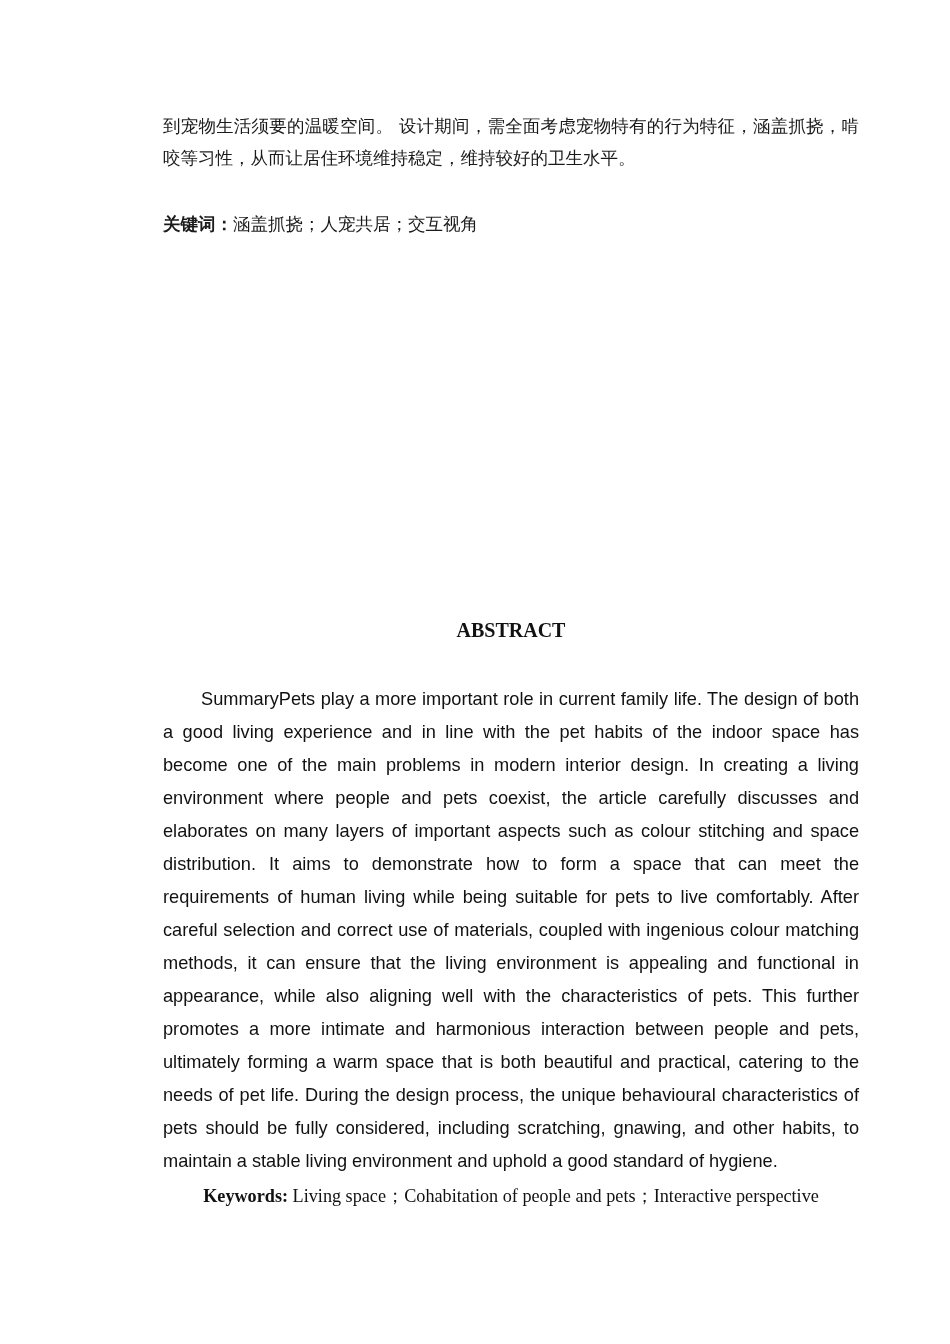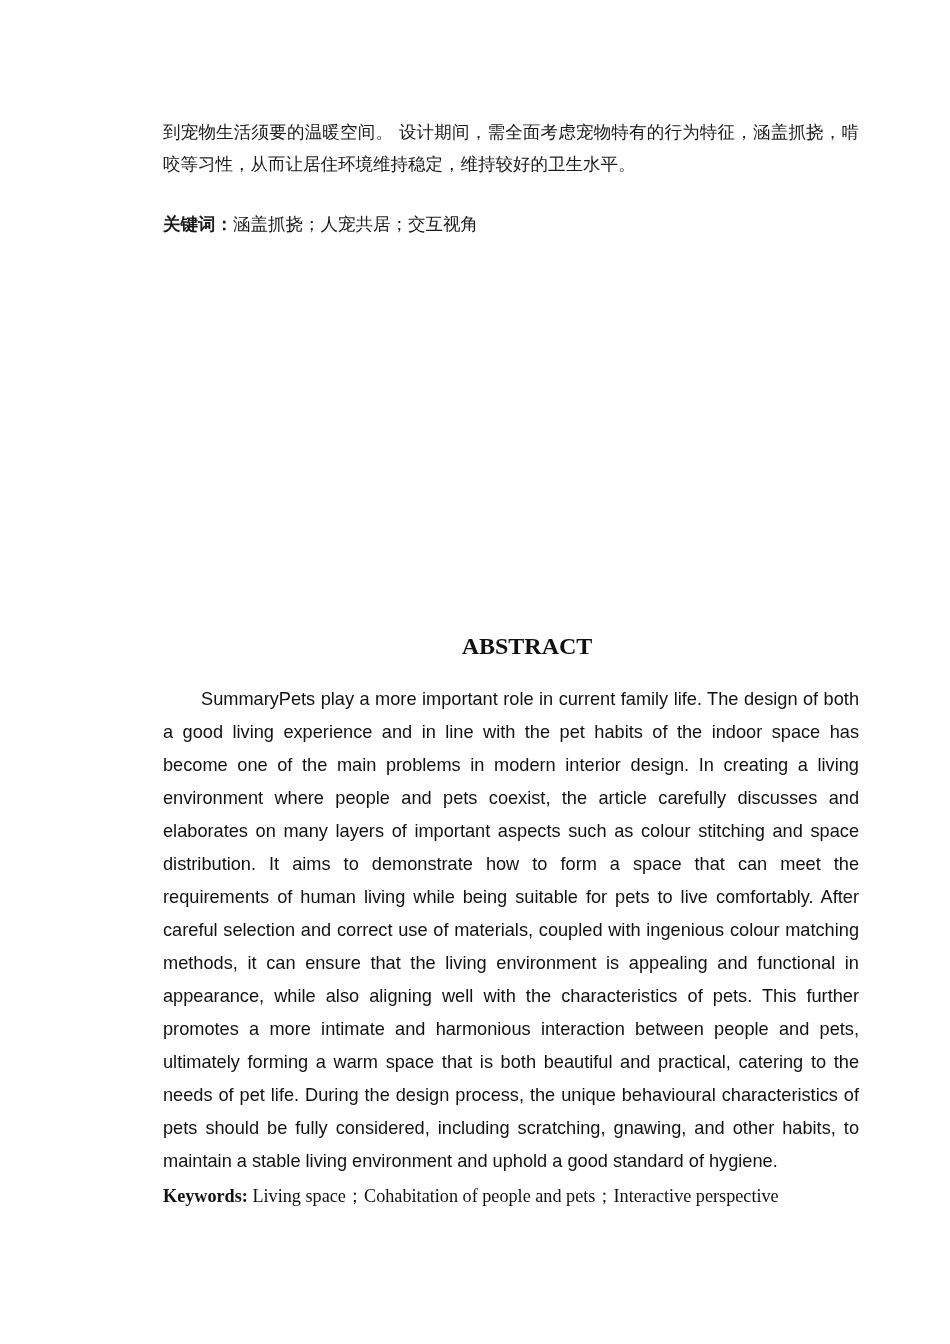--- a/index.html
+++ b/index.html
@@ -16,21 +16,21 @@
     }
     .page {
       position: absolute;
       left: 163px;
       top: 0;
       width: 696px;
     }
     .cn-para {
       position: absolute;
       left: 0;
-      top: 116px;
+      top: 110px;
       width: 696px;
       font-family: "DejaVu Serif", "Liberation Serif", serif;
       font-size: 17.5px;
       line-height: 32px;
       text-align: justify;
       color: #1a1a1a;
       margin: 0;
     }
     .cn-keywords {
       position: absolute;
@@ -48,23 +48,23 @@
       font-weight: bold;
     }
     .abstract-title {
       position: absolute;
       left: 0;
       top: 612px;
       width: 696px;
       text-align: center;
       font-family: "Liberation Serif", "DejaVu Serif", serif;
       font-weight: bold;
-      font-size: 24px;
+      font-size: 20px;
       line-height: 36px;
-      margin: 16px;
+      margin: 0;
       color: #111111;
       padding-left: 0;
     }
     .en-para {
       position: absolute;
       left: 0;
       top: 683px;
       width: 696px;
       font-family: Liberation Sans, sans-serif;
       font-size: 18.2px;
@@ -78,20 +78,21 @@
       position: absolute;
       left: 0;
       top: 1180px;
       width: 696px;
       font-family: "Liberation Serif", "DejaVu Serif", serif;
       font-size: 18.2px;
       line-height: 33px;
       margin: 0;
       color: #111111;
       white-space: nowrap;
+      text-align: center;
     }
     .en-keywords .label {
       font-weight: bold;
     }
   </style>
 </head>
 <body>
 
 <div class="page">
 

